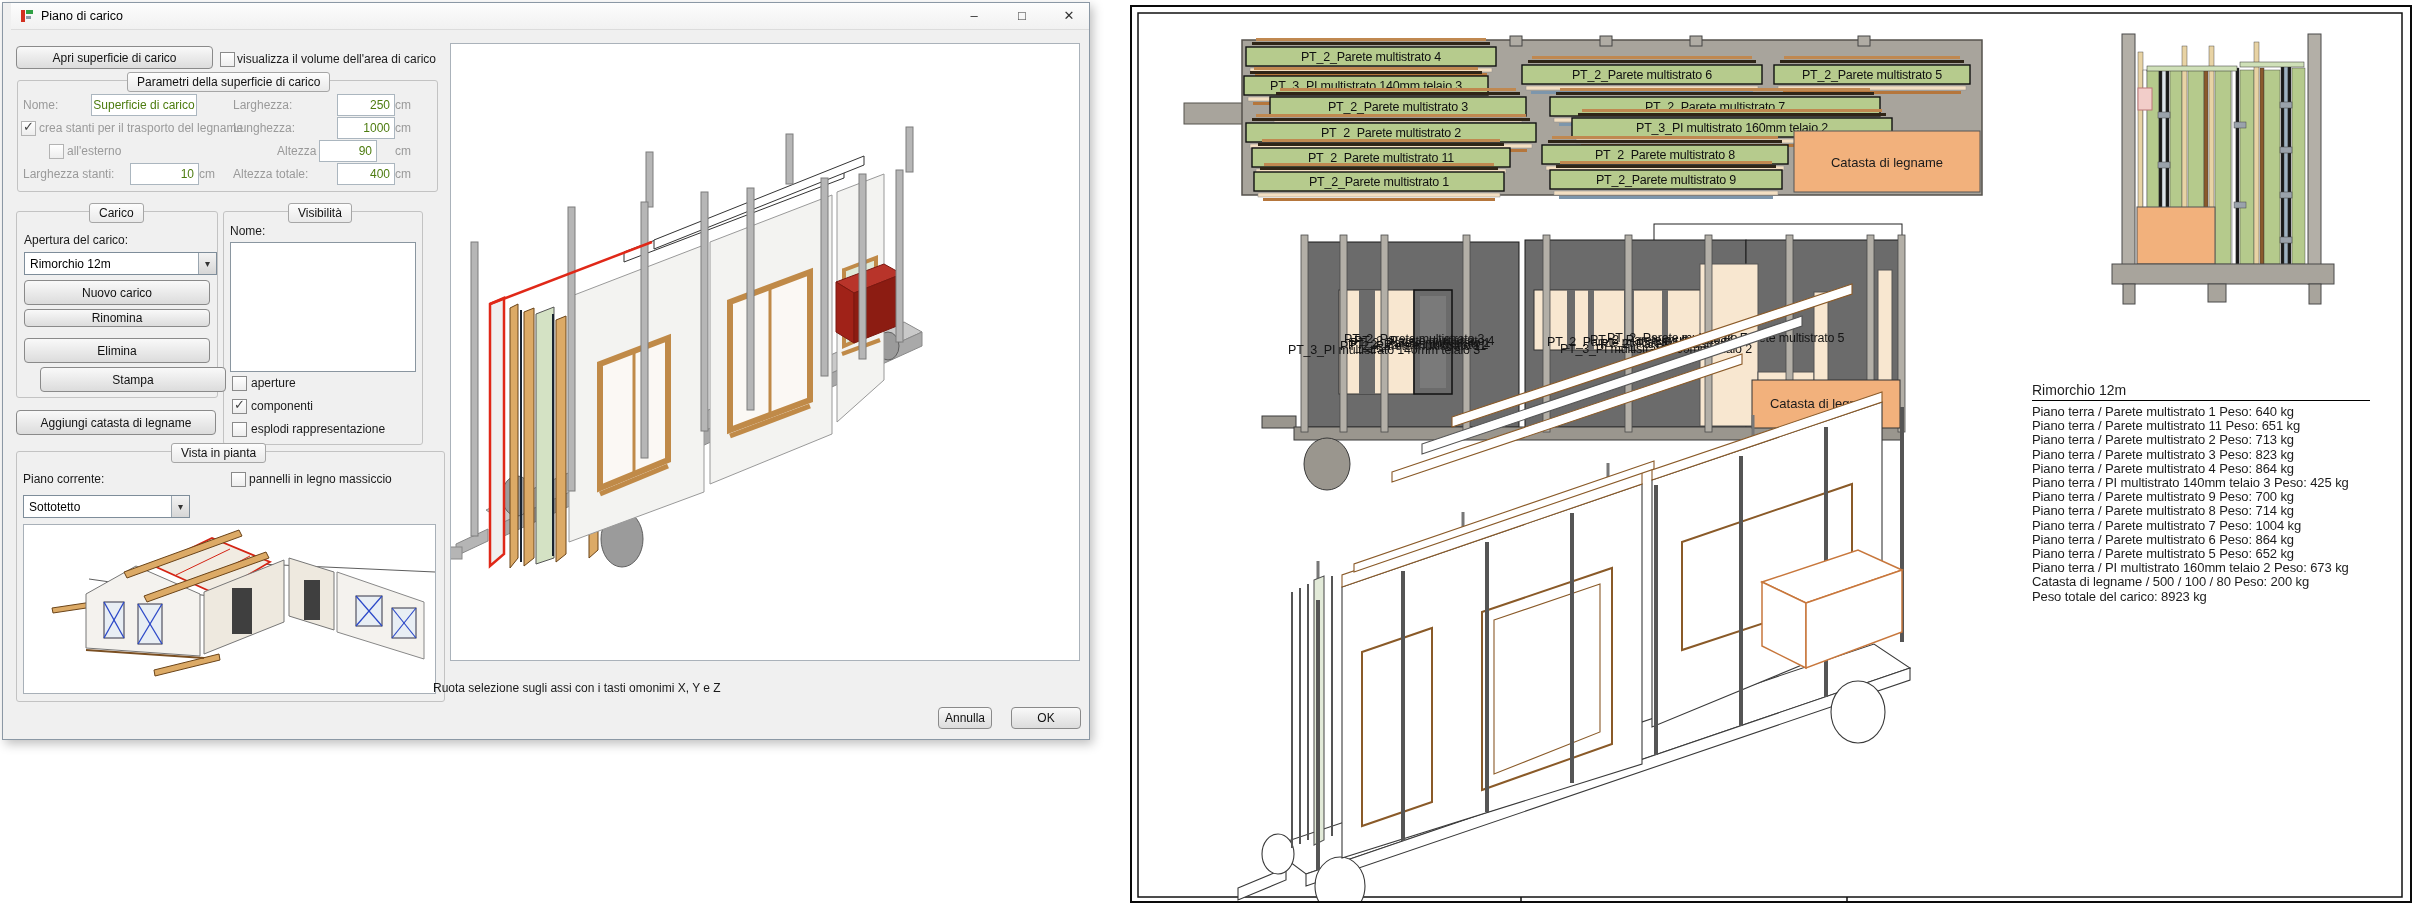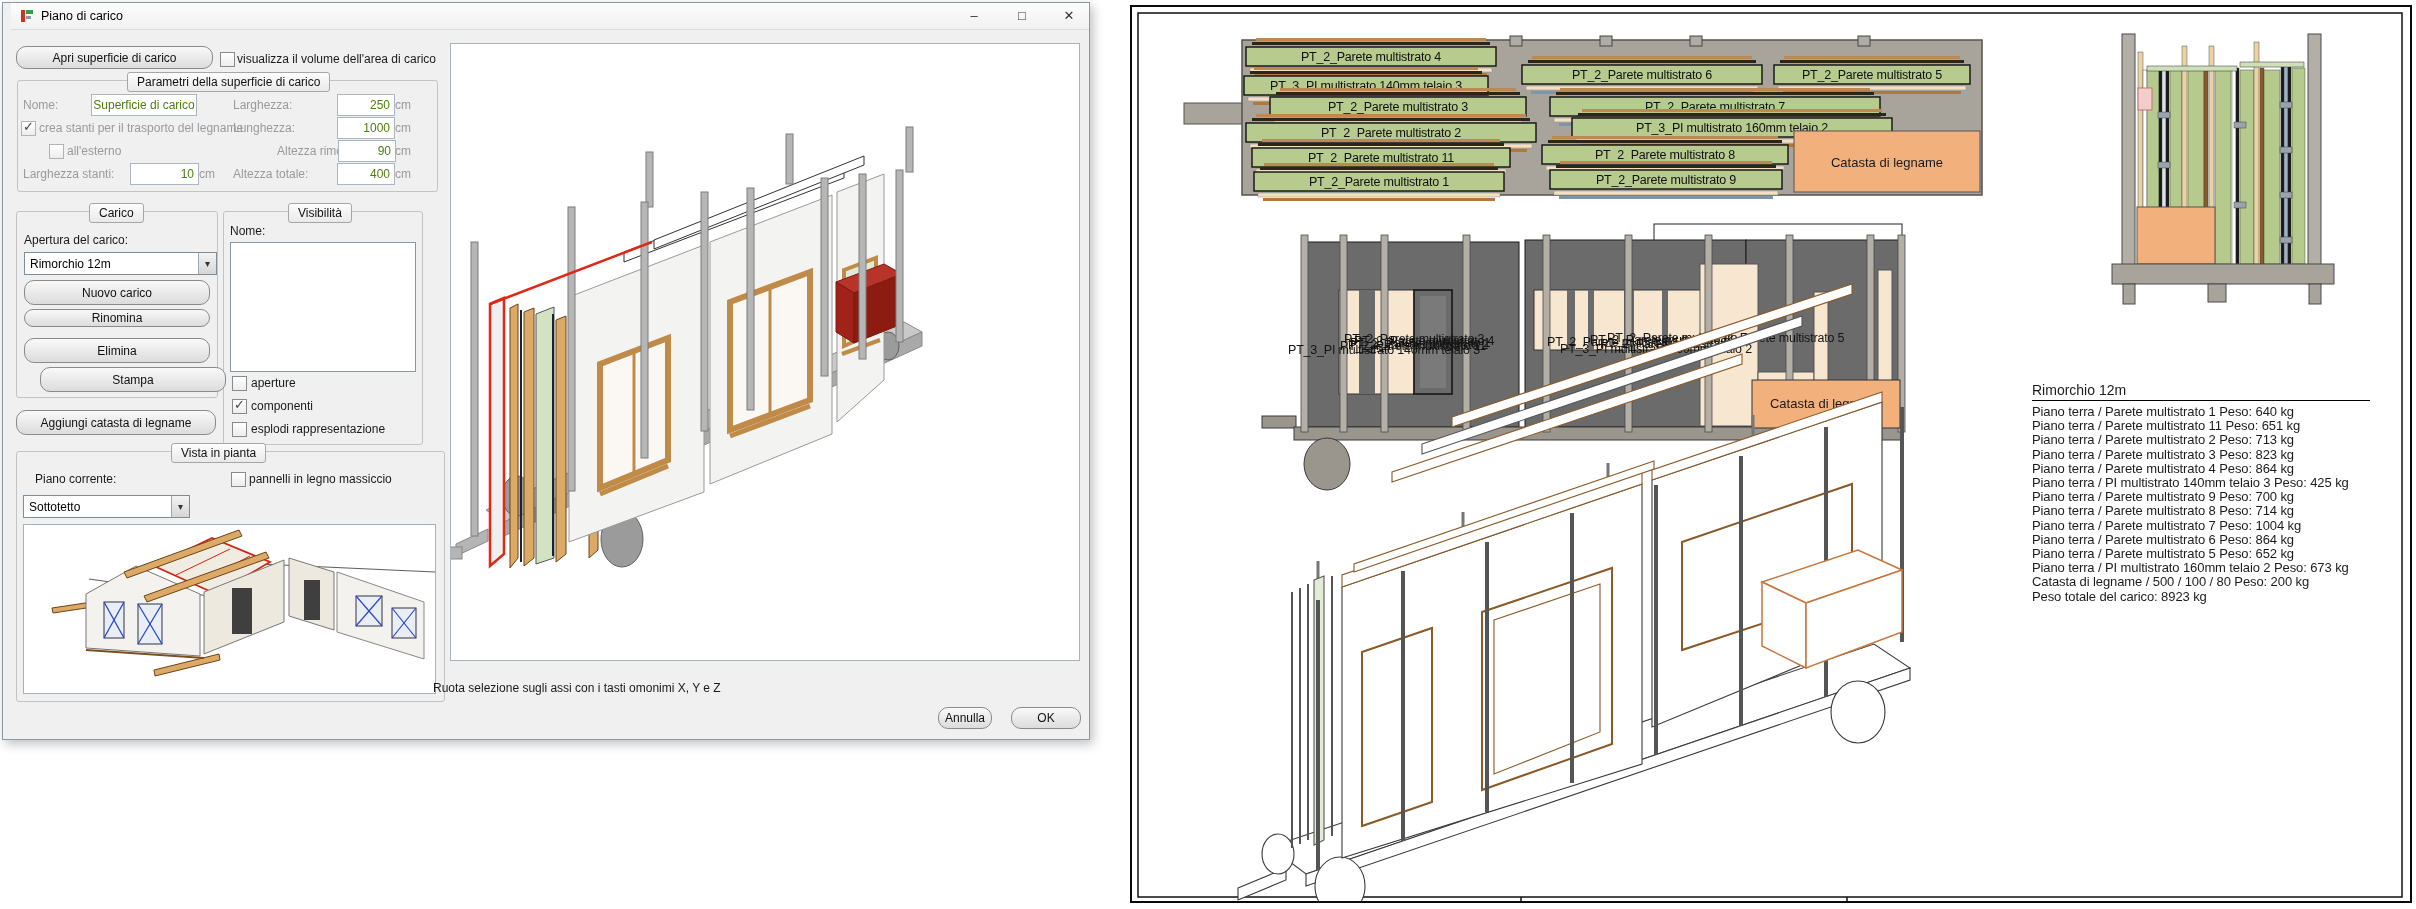--- a/index.html
+++ b/index.html
@@ -10,21 +10,21 @@
           border:1px solid #8b98a5;box-shadow:3px 4px 10px rgba(0,0,0,.25);}
   .titlebar{position:absolute;left:8px;top:0;right:0;height:26px;
             background:linear-gradient(#fdfdfd,#f1f1f1);border-bottom:1px solid #dcdcdc;}
   .appicon{position:absolute;left:8px;top:5px;}
   .title{position:absolute;left:30px;top:6px;font-size:12.5px;color:#000;white-space:nowrap;}
   .wctl{position:absolute;top:5px;width:30px;text-align:center;font-size:13px;color:#333;cursor:default;}
   .lbl{position:absolute;font-size:12px;color:#1a1a1a;white-space:nowrap;}
   .dis-t{color:#9a9a9a;}
   .wbtn{position:absolute;display:flex;align-items:center;justify-content:center;font-size:12px;
         font-family:inherit;background:linear-gradient(#f9f9f9,#dcdcdc);border:1px solid #8a8a8a;
-        border-radius:10px;color:#111;white-space:nowrap;padding:0;}
+        border-radius:4px;color:#111;white-space:nowrap;padding:0;}
   .grp{position:absolute;border:1px solid #c3c3c3;border-radius:3px;}
   .grp-title{position:absolute;font-size:12px;padding:2px 9px;background:linear-gradient(#fdfdfd,#e9e9e9);
              border:1px solid #a6a6a6;border-radius:3px;color:#111;white-space:nowrap;z-index:2;}
   .fld{position:absolute;background:#fff;border:1px solid #abb6bf;font-size:12px;color:#4d7c0f;
        display:flex;align-items:center;}
   .fld.num{justify-content:flex-end;padding-right:4px;}
   .fld.ctr{justify-content:center;}
   .cb{position:absolute;width:13px;height:13px;background:linear-gradient(#fff,#ededed);
       border:1px solid #8a8a8a;}
   .cb.dis{border-color:#b3b3b3;}
@@ -94,21 +94,21 @@
     <div class="grp" style="left:220px;top:208px;width:198px;height:232px"></div>
     <div class="grp-title" style="left:285px;top:200px">Visibilità</div>
     <span class="lbl" style="left:227px;top:221px">Nome:</span>
     <div class="listbox" style="left:227px;top:239px;width:184px;height:128px"></div>
     <div id="vis-checks"></div>
 
     <button class="wbtn" style="left:13px;top:407px;width:200px;height:25px">Aggiungi catasta di legname</button>
 
     <div class="grp" style="left:13px;top:448px;width:427px;height:249px"></div>
     <div class="grp-title" style="left:168px;top:440px">Vista in pianta</div>
-    <span class="lbl" style="left:32px;top:469px">Piano corrente:</span>
+    <span class="lbl" style="left:20px;top:469px">Piano corrente:</span>
     <span class="cb" style="left:228px;top:469px"></span>
     <span class="lbl" style="left:246px;top:469px">pannelli in legno massiccio</span>
     <div class="combo" style="left:20px;top:492px;width:160px;height:21px">
       <span>Sottotetto</span>
     </div>
 
     <div class="minivista">
       <svg width="411" height="168" viewBox="20 522 411 166">
         <line x1="85" y1="575" x2="240" y2="597" stroke="#333" stroke-width="0.8"></line>
         <line x1="255" y1="560" x2="431" y2="568" stroke="#333" stroke-width="0.8"></line>
@@ -201,21 +201,21 @@
     <span class="lbl" style="left:430px;top:678px">Ruota selezione sugli assi con i tasti omonimi X, Y e Z</span>
     <button class="wbtn" style="left:935px;top:704px;width:54px;height:22px">Annulla</button>
     <button class="wbtn" style="left:1008px;top:704px;width:70px;height:22px">OK</button>
   <span class="lbl dis-t" style="left: 230px; top: 95px;">Larghezza:</span>
       <div class="fld num" style="left: 334px; top: 91px; width: 52px; height: 20px;">250</div>
       <span class="lbl dis-t" style="left: 392px; top: 95px;">cm</span>
       <span class="lbl dis-t" style="left: 230px; top: 118px;">Lunghezza:</span>
       <div class="fld num" style="left: 334px; top: 114px; width: 52px; height: 20px;">1000</div>
       <span class="lbl dis-t" style="left: 392px; top: 118px;">cm</span>
       <span class="lbl dis-t" style="left: 230px; top: 141px; margin-left: 44px;">Altezza rimorchio:</span>
-      <div class="fld num" style="left: 335px; top: 137px; width: 52px; height: 20px; text-align: right;">90</div>
+      <div class="fld num" style="left: 316px; top: 137px; width: 52px; height: 20px; text-align: right;">90</div>
       <span class="lbl dis-t" style="left: 392px; top: 141px;">cm</span>
       <span class="lbl dis-t" style="left: 230px; top: 164px;">Altezza totale:</span>
       <div class="fld num" style="left: 334px; top: 160px; width: 52px; height: 20px;">400</div>
       <span class="lbl dis-t" style="left: 392px; top: 164px;">cm</span>
       <button class="wbtn" style="left: 21px; top: 277px; width: 186px; height: 25px;">Nuovo carico</button>
       <button class="wbtn" style="left: 21px; top: 306px; width: 186px; height: 18px;">Rinomina</button>
       <button class="wbtn" style="left: 21px; top: 335px; width: 186px; height: 25px;">Elimina</button>
       <button class="wbtn" style="left: 21px; top: 364px; width: 186px; height: 25px; margin-left: 16px;">Stampa</button>
       <span class="cb" style="left: 229px; top: 373px;"></span>
       <span class="lbl" style="left: 248px; top: 373px;">aperture</span>

